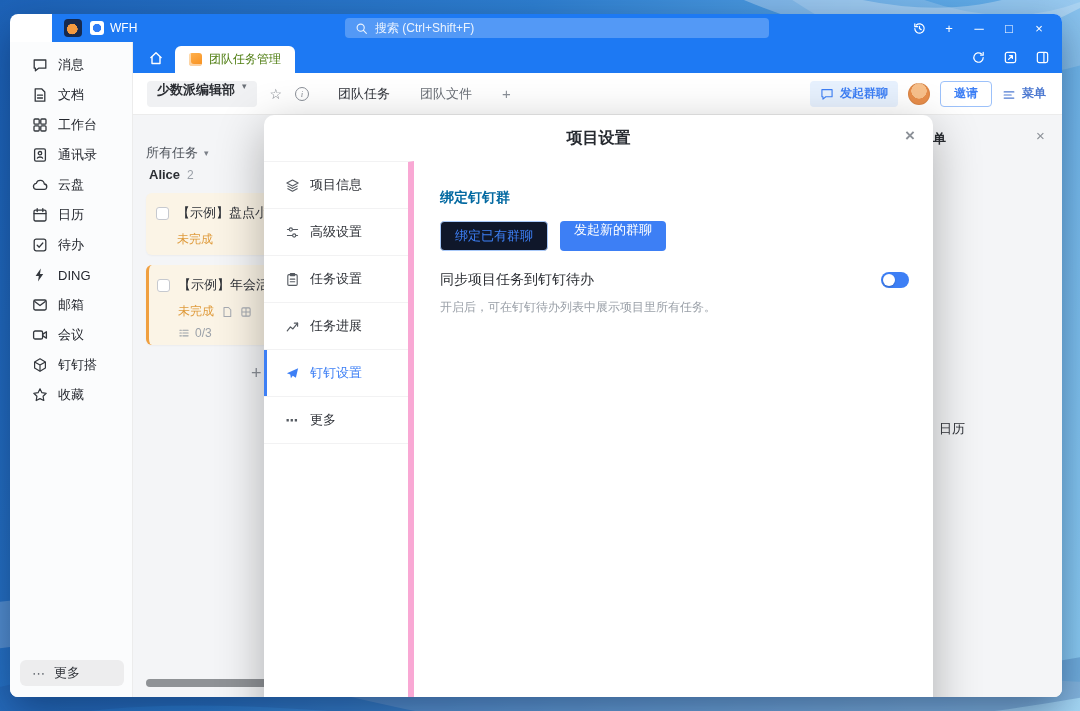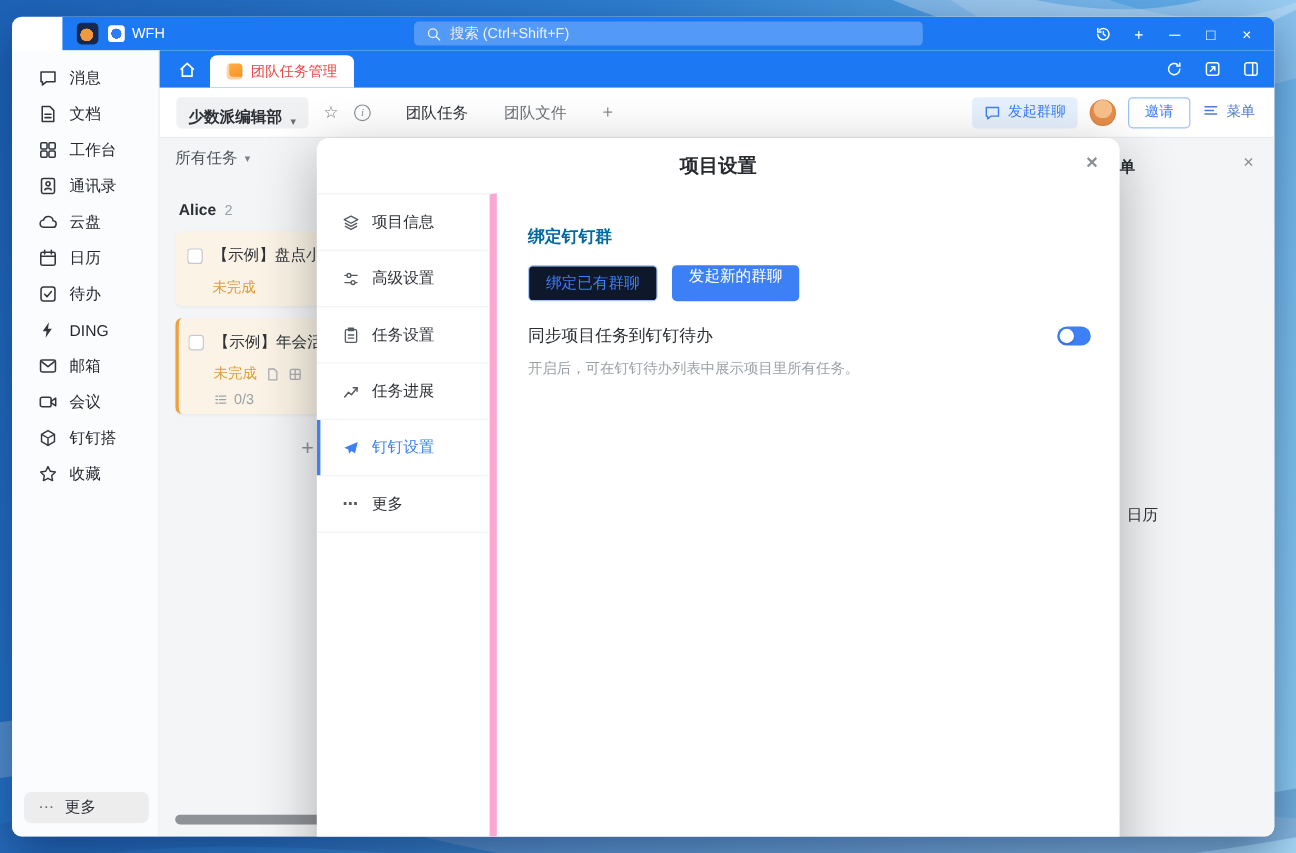--- a/index.html
+++ b/index.html
@@ -44,55 +44,55 @@
                gap:8px; padding:0 12px; font-size:13px; color:#2f3238; }
   .side-more .dots { color:#6a6f76; font-size:13px; letter-spacing:1px; }
 
   .content-col { flex:1; display:flex; flex-direction:column; min-width:0; }
 
   .tabstrip { height:31px; background:#1d79f3; display:flex; align-items:flex-end; position:relative; }
   .home-btn { width:30px; height:31px; display:flex; align-items:center; justify-content:center;
               margin-left:8px; color:#fff; }
   .home-btn svg { width:16px; height:16px; }
   .tab { height:27px; background:#fff; border-radius:6px 6px 0 0; display:flex; align-items:center;
-         gap:7px; padding:0 14px; font-size:12px; color:#ef4444; margin-left:4px;font-family:Liberation Serif, serif; }
+         gap:7px; padding:0 14px; font-size:12px; color:#4d7c0f; margin-left:4px;font-family:Liberation Serif, serif; }
   .tab-fav { width:13px; height:13px; border-radius:3px;
              background:linear-gradient(150deg,#ffb14d,#f78f1e);
              box-shadow:inset 0 0 0 2.5px rgba(255,255,255,.0), inset 2px -2px 0 0 rgba(255,255,255,.55); }
   .strip-icons { position:absolute; right:12px; top:0; height:31px; display:flex;
                  align-items:center; gap:17px; color:#fff; }
   .strip-icons svg { width:15px; height:15px; }
 
   .content-header { height:42px; background:#fff; border-bottom:1px solid #ececec;
                     display:flex; align-items:center; padding:0 14px; gap:13px; }
-  .team-pill { background:#f0f1f3; border-radius:4px; height:26px; display:flex; align-items:flex-end;
+  .team-pill { background:#f0f1f3; border-radius:4px; height:26px; display:flex; align-items:flex-start;
                gap:7px; padding:0 10px; font-size:13px; font-weight:bold; color:#2b2e33; }
   .team-pill .caret { font-size:9px; color:#6a6f76; }
   .hdr-ic { color:#7a7f87; font-size:14px; display:flex; align-items:center; }
   .info-circ { width:14px; height:14px; border:1px solid #8a8f97; border-radius:50%;
                font-size:9px; color:#8a8f97; display:flex; align-items:center; justify-content:center;
                font-style:italic; font-family:"Liberation Serif",serif; }
   .hdr-tabs { display:flex; gap:30px; margin-left:16px; font-size:13px; align-items:center; }
   .hdr-tab-active { color:#30333a; }
   .hdr-tab { color:#6b7077; }
   .hdr-add { color:#8a8f97; font-size:15px; }
-  .hdr-right { margin-left:auto; display:flex; align-items:center; gap:10px; }
+  .hdr-right { margin-left:auto; display:flex; align-items:center; gap:10px;font-weight:bold; }
   .btn-chat { background:#e7f1fe; color:#3d7ff5; height:26px; border-radius:4px; display:flex;
               align-items:center; gap:6px; padding:0 10px; font-size:12px; }
   .btn-chat svg { width:14px; height:14px; }
   .avatar { width:22px; height:22px; border-radius:50%;
             background:radial-gradient(circle at 50% 36%, #f7c08b 0 42%, #e78d4a 44%);
             box-shadow:inset 0 0 0 1px rgba(0,0,0,.06); }
   .btn-invite { height:26px; border:1px solid #9cc1fa; color:#3d7ff5; background:#fff;
                 border-radius:4px; display:flex; align-items:center; padding:0 13px; font-size:12px; }
-  .menu-btn { display:flex; align-items:flex-start; gap:6px; color:#4e7ad1; font-size:12px; padding-right:2px; }
+  .menu-btn { display:flex; align-items:flex-end; gap:6px; color:#4e7ad1; font-size:12px; padding-right:2px; }
   .menu-btn svg { width:14px; height:14px; }
 
   .workarea { flex:1; background:#f4f5f7; position:relative; overflow:hidden; }
-  .filter { position:absolute; left:13px; top:8px; font-size:13px; color:#4f545c;
+  .filter { position:absolute; left:13px; top:29px; font-size:13px; color:#4f545c;
             display:flex; gap:6px; align-items:center; }
   .filter .caret { font-size:9px; color:#7a7f87; }
   .group-row { position:absolute; left:16px; top:52px; font-size:13px; font-weight:bold; color:#2b2e33; }
   .group-count { font-weight:normal; font-size:12px; color:#9aa0a8; margin-left:7px; }
   .card { position:absolute; left:13px; width:248px; background:#fbf4e6; border-radius:6px;
           padding:11px 10px; box-shadow:0 1px 2px rgba(0,0,0,.04); }
   .card1 { top:78px; height:62px; }
   .card2 { top:150px; height:80px; border-left:3px solid #f09f3f; padding-left:8px; }
   .card-title-row { display:flex; gap:8px; align-items:center; font-size:13px; color:#2f3238;
                     white-space:nowrap; overflow:hidden; }

